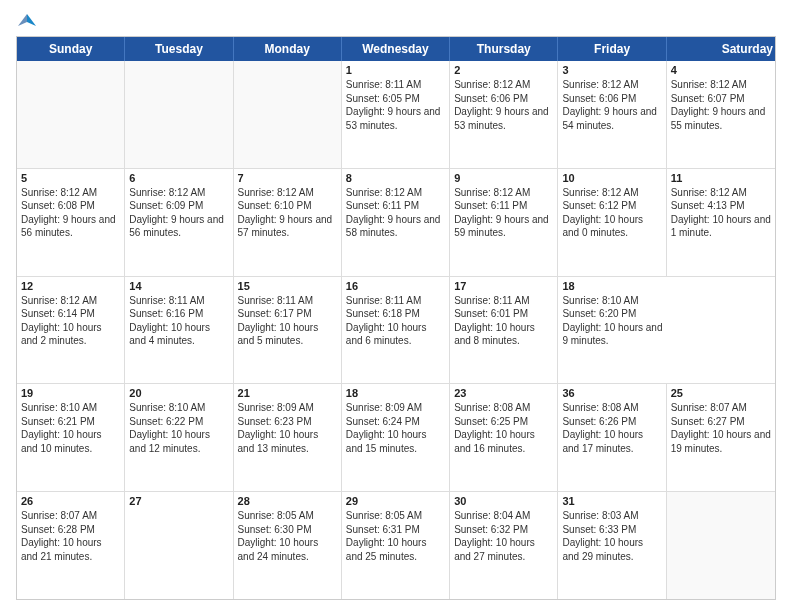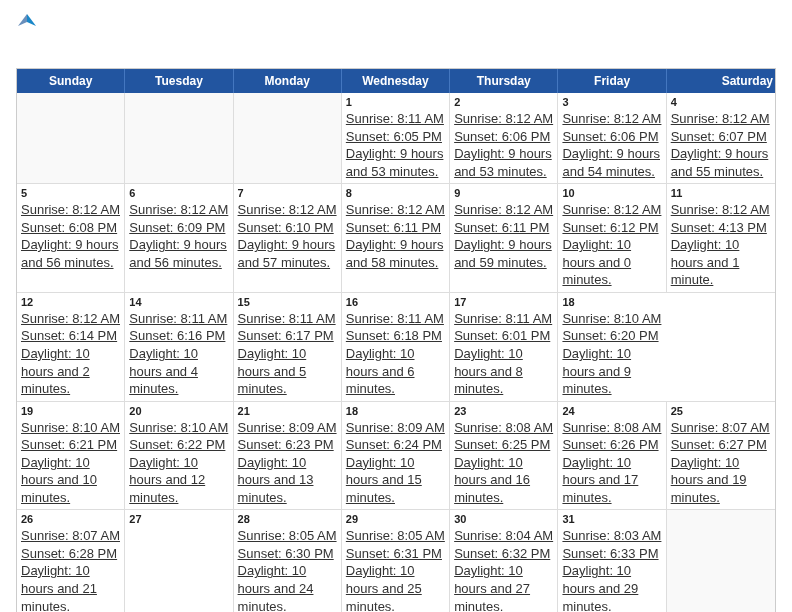--- a/index.html
+++ b/index.html
@@ -9,21 +9,20 @@
       width: 792px;
       height: 612px;
       overflow: hidden;
     }
     .page {
       width: 792px;
       height: 612px;
       padding: 12px 16px 12px 16px;
       display: flex;
       flex-direction: column;
-      gap: 32px;
     }
     .header {
       display: flex;
       justify-content: space-between;
       align-items: flex-start;
       margin-bottom: 8px;
     }
     .logo {
       display: flex;
       flex-direction: column;
@@ -84,24 +83,23 @@
     }
     .cal-cell:last-child { border-right: none; }
     .cal-cell.empty { background: #f9f9f9; }
     .day-num {
       font-size: 11px;
       font-weight: bold;
       margin-bottom: 2px;
       color: #222;
     }
     .cell-info {
-      font-size: 13px;
+      font-size: 10px;
       line-height: 1.35;
       color: #333;
-      text-decoration: underline;
     }
   </style>
 </head>
 <body>
 
 <div class="page">
   <div class="header">
     <div class="logo">
       <div style="display:flex;align-items:center;">
         <span style="font-size:18px;font-weight:bold;color:#333;"></span>
@@ -265,21 +263,21 @@
 Sunset: 6:24 PM
 Daylight: 10 hours and 15 minutes.</div>
           </div>
           <div class="cal-cell">
             <div class="day-num">23</div>
             <div class="cell-info">Sunrise: 8:08 AM
 Sunset: 6:25 PM
 Daylight: 10 hours and 16 minutes.</div>
           </div>
           <div class="cal-cell">
-            <div class="day-num">24</div>
+            <div class="day-num">36</div>
             <div class="cell-info">Sunrise: 8:08 AM
 Sunset: 6:26 PM
 Daylight: 10 hours and 17 minutes.</div>
           </div>
           <div class="cal-cell">
             <div class="day-num">25</div>
             <div class="cell-info">Sunrise: 8:07 AM
 Sunset: 6:27 PM
 Daylight: 10 hours and 19 minutes.</div>
           </div>

